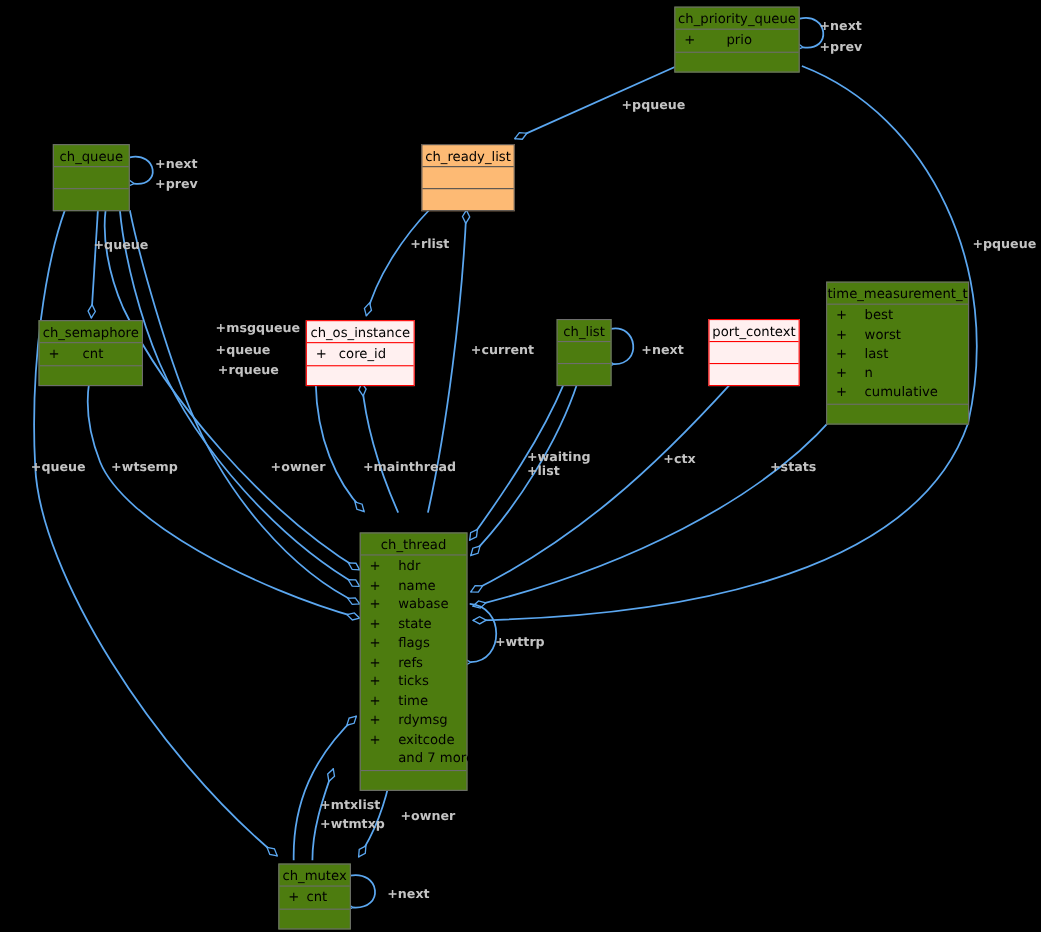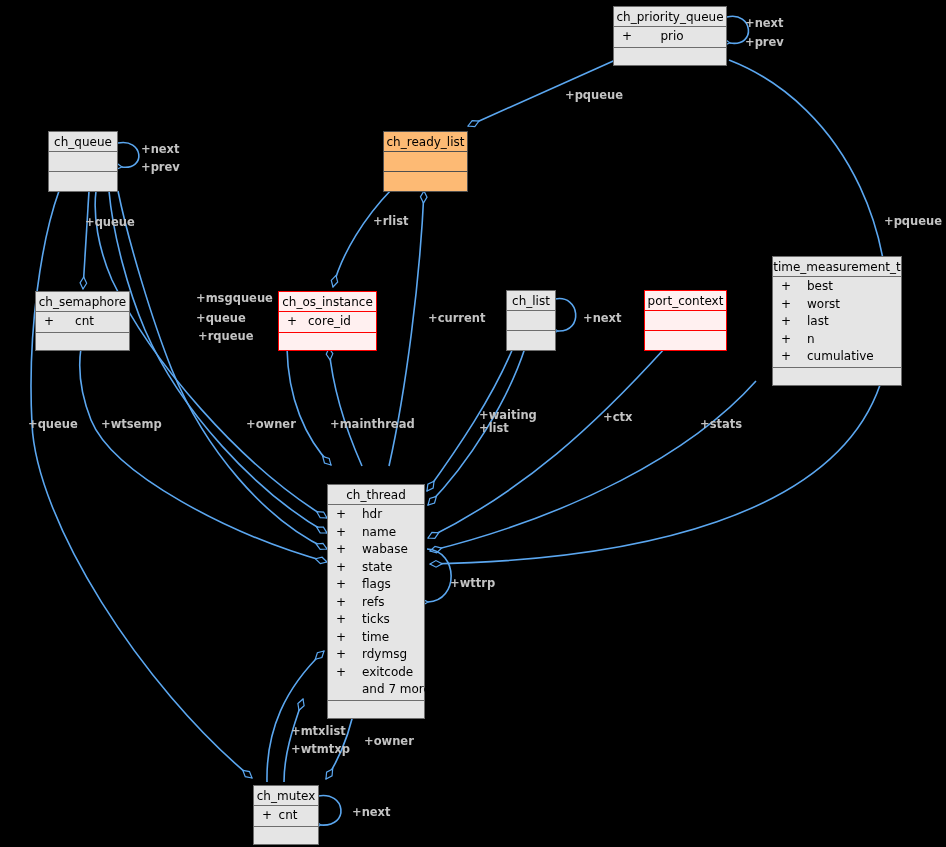--- a/index.html
+++ b/index.html
@@ -6,21 +6,21 @@
   #stage{
     position:relative;width:946px;height:847px;background:#000;
     font-family:"DejaVu Sans","Liberation Sans",sans-serif;overflow:hidden;
   }
   svg.edges{position:absolute;left:0;top:0;}
   .e{fill:none;stroke:#5ba7f0;stroke-width:1.6px;}
   .ms{marker-start:url(#dm);}
   .me{marker-end:url(#dm);}
   .node{
     --bc:#6d6d6d;
-    position:absolute;background:#e5e5e5;border:1px solid var(--bc);
+    position:absolute;background:#4d7c0f;border:1px solid var(--bc);
     box-sizing:border-box;color:#000;
   }
   .node.gray{--bc:#4f4f4f;background:#fdba74;}
   .node.red{--bc:#ff0000;background:#fff0f0;}
   .node>div+div{border-top:1px solid var(--bc);}
   .n-title{height:19px;line-height:20px;font-size:12px;text-align:center;white-space:nowrap;overflow:hidden;}
   .n-sec{padding:1px 0;}
   .n-row{height:17.5px;line-height:17.5px;font-size:12px;display:flex;white-space:nowrap;}
   .n-plus{padding-left:8px;width:14px;flex:none;}
   .center .n-name{flex:1;text-align:center;padding-right:18px;}
@@ -114,21 +114,21 @@
       <div class="node  center" style="left: 506px; top: 290px; width: 50px;">
         <div class="n-title">ch_list</div>
         <div class="n-empty"></div>
         <div class="n-empty"></div>
       </div>
       <div class="node red center" style="left: 644px; top: 290px; width: 83px;">
         <div class="n-title">port_context</div>
         <div class="n-empty"></div>
         <div class="n-empty"></div>
       </div>
-      <div class="node  left" style="left: 751px; top: 256px; width: 130px; margin-left: 21px;">
+      <div class="node  left" style="left: 751px; top: 256px; width: 130px;">
         <div class="n-title">time_measurement_t</div>
         <div class="n-sec">
           <div class="n-row">
             <span class="n-plus">+</span>
             <span class="n-name">best</span>
           </div>
           <div class="n-row">
             <span class="n-plus">+</span>
             <span class="n-name">worst</span>
           </div>

